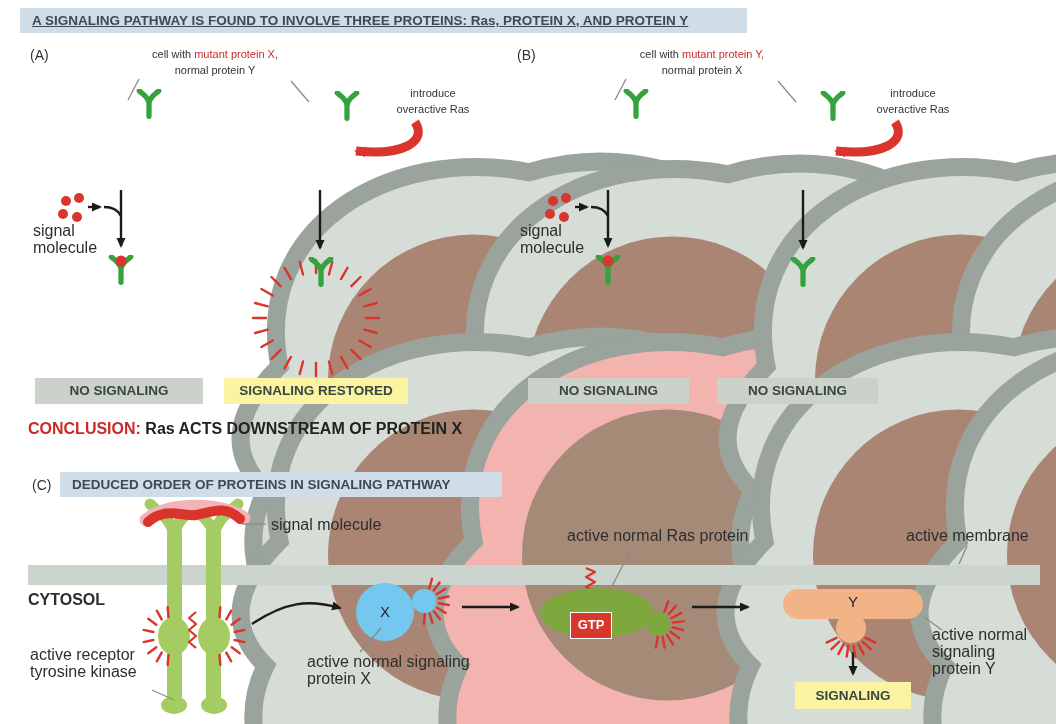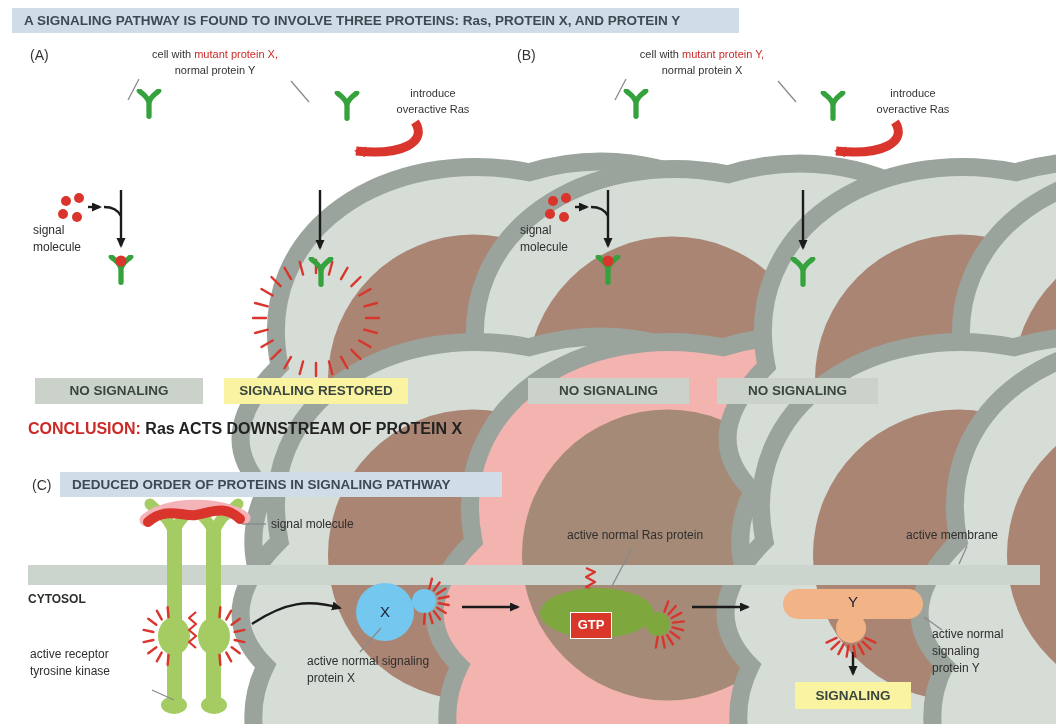--- a/index.html
+++ b/index.html
@@ -3,21 +3,21 @@
 <meta charset="utf-8">
 <style>
   html,body{margin:0;padding:0;background:#fff;}
   .stage{position:relative;width:1056px;height:724px;background:#fff;overflow:hidden;
          font-family:"Liberation Sans","DejaVu Sans",sans-serif;color:#2e2e2e;}
   .abs{position:absolute;}
   svg.layer{position:absolute;left:0;top:0;}
   .bar{background:#cfdde8;color:#3e4a52;font-size:13.5px;font-weight:600;
        line-height:25px;padding:0 12px;white-space:nowrap;}
   .tag{font-size:14px;font-weight:500;color:#333;}
-  .lbl{font-size:12px;font-weight:500;color:#2e2e2e;line-height:17px;}
+  .lbl{font-size:16px;font-weight:500;color:#2e2e2e;line-height:17px;}
   .ml{white-space:pre-line;}
   .cap{font-size:11px;font-weight:500;color:#333;text-align:center;line-height:16px;}
   .red{color:#cc2a28;}
   .statusbox{height:26px;line-height:26px;text-align:center;font-size:13.5px;
              font-weight:600;color:#39453f;}
   .gray{background:#cbd2ca;}
   .yellow{background:#faf3a2;}
   .conc{font-size:16px;font-weight:600;color:#222;white-space:nowrap;}
   .conc .red{font-weight:700;}
   .gtp{background:#da372b;border:1.5px solid #fff;color:#fff;font-size:13px;font-weight:700;
@@ -218,21 +218,21 @@
 
       <line class="ptr" x1="242" y1="524" x2="266" y2="524"></line>
       <line class="ptr" x1="152" y1="690" x2="174" y2="700"></line>
       <line class="ptr" x1="381" y1="628" x2="360" y2="652"></line>
       <line class="ptr" x1="632" y1="548" x2="612" y2="586"></line>
       <line class="ptr" x1="967" y1="546" x2="959" y2="564"></line>
       <line class="ptr" x1="924" y1="617" x2="942" y2="630"></line>
     </g>
   </svg>
 
-  <div class="abs bar" style="left:12px;top:8px;width:703px;">A SIGNALING PATHWAY IS FOUND TO INVOLVE THREE PROTEINS: Ras, PROTEIN X, AND PROTEIN Y</div>
+  <div class="abs bar" style="left:20px;top:8px;width:703px;text-decoration:underline;">A SIGNALING PATHWAY IS FOUND TO INVOLVE THREE PROTEINS: Ras, PROTEIN X, AND PROTEIN Y</div>
 
   <div class="abs tag" style="left:30px;top:47px;">(A)</div>
   <div class="abs cap" style="left:108px;top:46px;width:214px;">
     <div><span>cell with </span><span class="red">mutant protein X,</span></div>
     <div>normal protein Y</div>
   </div>
   <div class="abs cap ml" style="left:383px;top:85px;width:100px;">introduce
 overactive Ras</div>
   <div class="abs lbl ml" style="left:33px;top:222px;">signal
 molecule</div>

